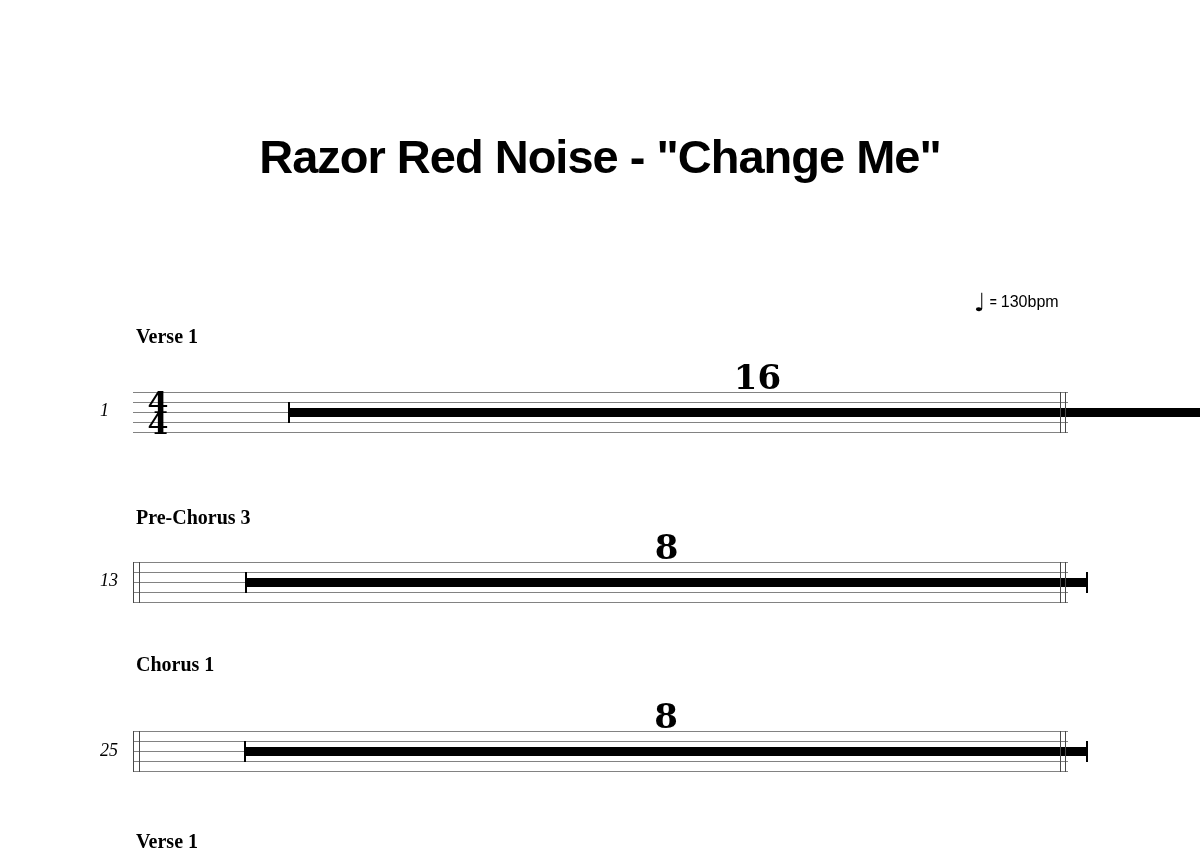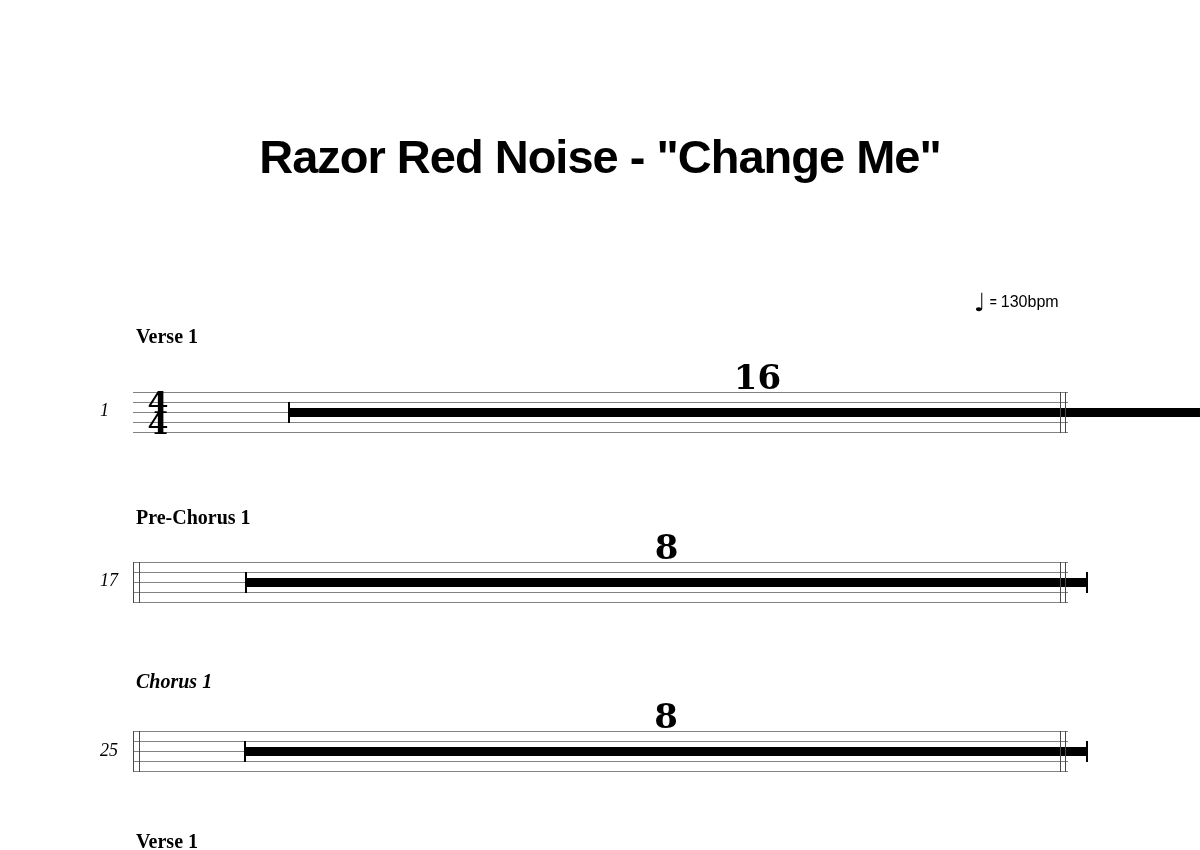--- a/index.html
+++ b/index.html
@@ -71,21 +71,21 @@
   .mmrest .hbar{position:absolute;left:1px;right:1px;top:16px;height:9px;background:var(--ink);}
   .mmrest .count{
     position:absolute;top:-32px;left:0;width:100%;text-align:center;
     font-family:"DejaVu Serif",serif;font-weight:bold;
     font-size:34px;line-height:34px;color:var(--ink);
   }
 
   
   #sys1-label{top:326px;}   #sys1-num{top:401px;}  #sys1-staff{top:392px;}
   #sys2-label{top:507px;}   #sys2-num{top:571px;}  #sys2-staff{top:562px;}
-  #sys3-label{top:671px;font-style:italic;}   #sys3-num{top:741px;}  #sys3-staff{top:731px;}
+  #sys3-label{top:654px;}   #sys3-num{top:741px;}  #sys3-staff{top:731px;}
   #sys4-label{top:831px;}
 
   
   #sys1-staff .mmrest{left:155px;width:939px;}
   #sys2-staff .mmrest{left:112px;width:843px;}
   #sys3-staff .mmrest{left:111px;width:844px;}
 </style>
 </head>
 <body>
 
@@ -118,22 +118,22 @@
       <div class="count">16</div>
       <div class="serif left"></div>
       <div class="hbar"></div>
       <div class="serif right"></div>
     </div>
 
     <div class="barline end-a"></div>
     <div class="barline end-b"></div>
   </div>
 
-  <div id="sys2-label" class="section-label">Pre-Chorus 1</div>
-  <div id="sys2-num" class="measure-number">17</div>
+  <div id="sys2-label" class="section-label">Pre-Chorus 3</div>
+  <div id="sys2-num" class="measure-number">13</div>
 
   <div id="sys2-staff" class="staff">
     <div class="staff-line l1"></div>
     <div class="staff-line l2"></div>
     <div class="staff-line l3"></div>
     <div class="staff-line l4"></div>
     <div class="staff-line l5"></div>
 
     <div class="barline start-a"></div>
     <div class="barline start-b"></div>

